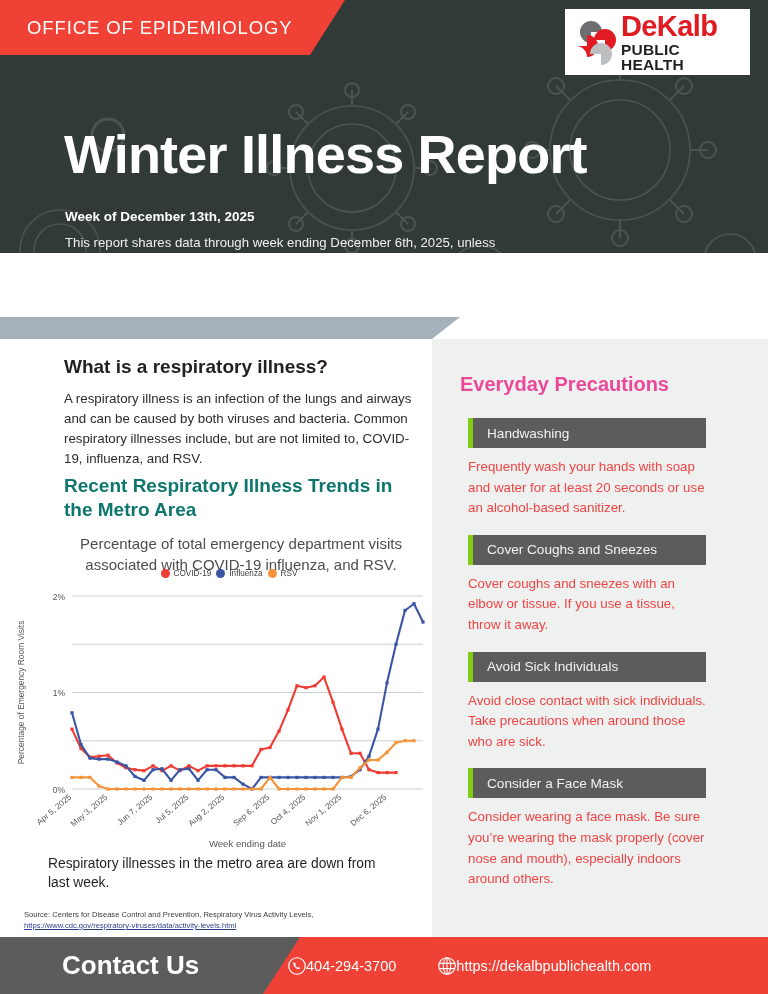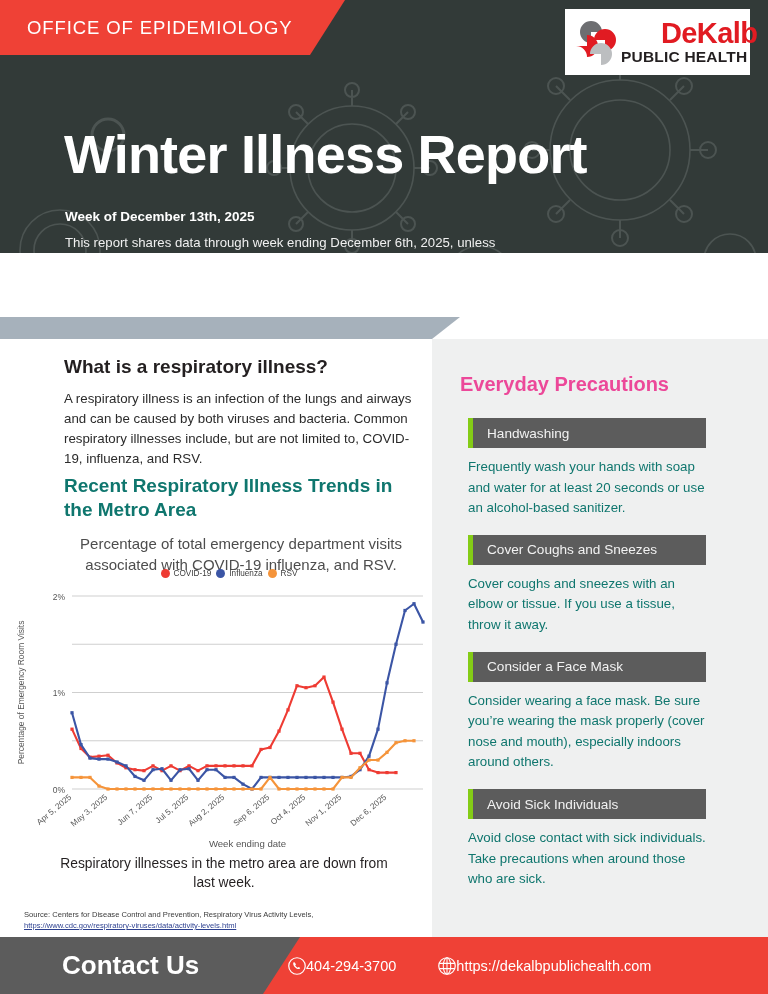--- a/index.html
+++ b/index.html
@@ -32,21 +32,20 @@
   .logo-box {
     position: absolute; right: 18px; top: 9px;
     width: 185px; height: 66px; background: #fff;
     display: flex; align-items: center; padding: 5px 8px 5px 6px;
   }
   .logo-mark { position: relative; width: 50px; height: 50px; flex: 0 0 50px; }
   .logo-words { display: flex; flex-direction: column; justify-content: center; line-height: 1; }
   .logo-dekalb {
     color: #e11b22; font-weight: bold; font-size: 29px; letter-spacing: -.6px;
     font-family: "Liberation Sans", sans-serif;
-    margin-left: 40px;
   }
   .logo-ph {
     color: #231f20; font-weight: bold; font-size: 15.5px; letter-spacing: .2px; margin-top: 1px;
   }
   .hero-title {
     position: absolute; left: 64px; top: 127px;
     color: #ffffff; font-size: 54px; font-weight: bold; letter-spacing: -.8px;
     line-height: 1;
   }
   .hero-week {
@@ -92,39 +91,39 @@
     position: absolute; left: 64px; top: 230px; width: 330px;
     display: flex; justify-content: center; gap: 5px; align-items: center;
   }
   .legend-item { display: flex; align-items: center; gap: 4px; }
   .legend-dot { width: 9px; height: 9px; border-radius: 50%; display:block; }
   .legend-label { font-size: 8.2px; color: #3c3c3c; }
 
   .chart-wrap { position: absolute; left: 10px; top: 245px; width: 420px; height: 270px; }
   #chart-caption {
     position: absolute; left: 48px; top: 516px; width: 352px;
-    font-size: 13.8px; text-align: center; color: #231f20; line-height: 1.35;
+    font-size: 13.8px; text-align: left; color: #231f20; line-height: 1.35;
   }
   .source {
     position: absolute; left: 24px; top: 570px; width: 340px;
     font-size: 7.6px; color: #3a3a3a; line-height: 1.45;
   }
   .source a { color: #2b3f8f; text-decoration: underline; }
 
   
   #precautions-heading { position: absolute; left: 460px; top: 373px; font-size: 20px;
     font-weight: bold; color: #ec4899; }
   .prec-list { position: absolute; left: 468px; top: 418px; width: 245px; }
   .prec-item { margin-bottom: 16px; }
   .prec-bar {
     height: 30px; background: #5c5c5c; border-left: 5px solid #84cc16;
     display: flex; align-items: center; padding-left: 14px; width: 238px;
   }
   .prec-bar-label { color: #f2f2f2; font-size: 13.6px; }
-  .prec-text { font-size: 13.3px; line-height: 1.55; color: #0f766e; margin-top: 9px; width: 238px; }
+  .prec-text { font-size: 13.3px; line-height: 1.55; color: #ef4444; margin-top: 9px; width: 238px; }
 
   
   .footer { position: absolute; left: 0; top: 937px; width: 768px; height: 57px; background: #ef4136; }
   .footer-dark {
     position: absolute; left: 0; top: 0; height: 57px; width: 300px; background: #5c5c5c;
     clip-path: polygon(0 0, 300px 0, 263px 57px, 0 57px);
     display: flex; align-items: center;
   }
   .footer-title { color: #fff; font-size: 26px; font-weight: bold; padding-left: 62px; }
   .footer-items { position: absolute; left: 288px; top: 0; height: 57px; display: flex; align-items: center; gap: 42px; }
@@ -381,29 +380,29 @@
     <div class="prec-text">Frequently wash your hands with soap and water for at least 20 seconds or use an alcohol-based sanitizer.</div>
   </div>
   <div class="prec-item">
     <div class="prec-bar">
       <span class="prec-bar-label">Cover Coughs and Sneezes</span>
     </div>
     <div class="prec-text">Cover coughs and sneezes with an elbow or tissue. If you use a tissue, throw it away.</div>
   </div>
   <div class="prec-item">
     <div class="prec-bar">
-      <span class="prec-bar-label">Consider a Face Mask</span>
-    </div>
-    <div class="prec-text">Consider wearing a face mask. Be sure you’re wearing the mask properly (cover nose and mouth), especially indoors around others.</div>
+      <span class="prec-bar-label">Avoid Sick Individuals</span>
+    </div>
+    <div class="prec-text">Avoid close contact with sick individuals. Take precautions when around those who are sick.</div>
   </div>
   <div class="prec-item">
     <div class="prec-bar">
-      <span class="prec-bar-label">Avoid Sick Individuals</span>
-    </div>
-    <div class="prec-text">Avoid close contact with sick individuals. Take precautions when around those who are sick.</div>
+      <span class="prec-bar-label">Consider a Face Mask</span>
+    </div>
+    <div class="prec-text">Consider wearing a face mask. Be sure you’re wearing the mask properly (cover nose and mouth), especially indoors around others.</div>
   </div>
 </div>
 
 <div class="footer">
   <div class="footer-dark">
     <span class="footer-title">Contact Us</span>
   </div>
   <div class="footer-items">
     <div class="footer-item">
       <svg class="f-icon" viewBox="0 0 24 24">

